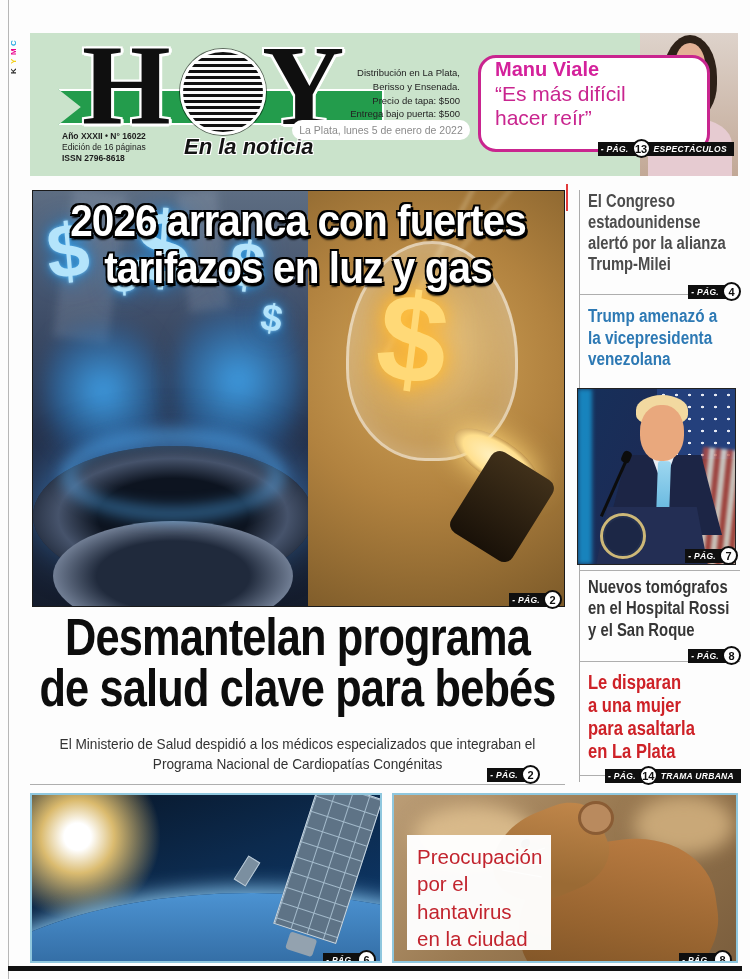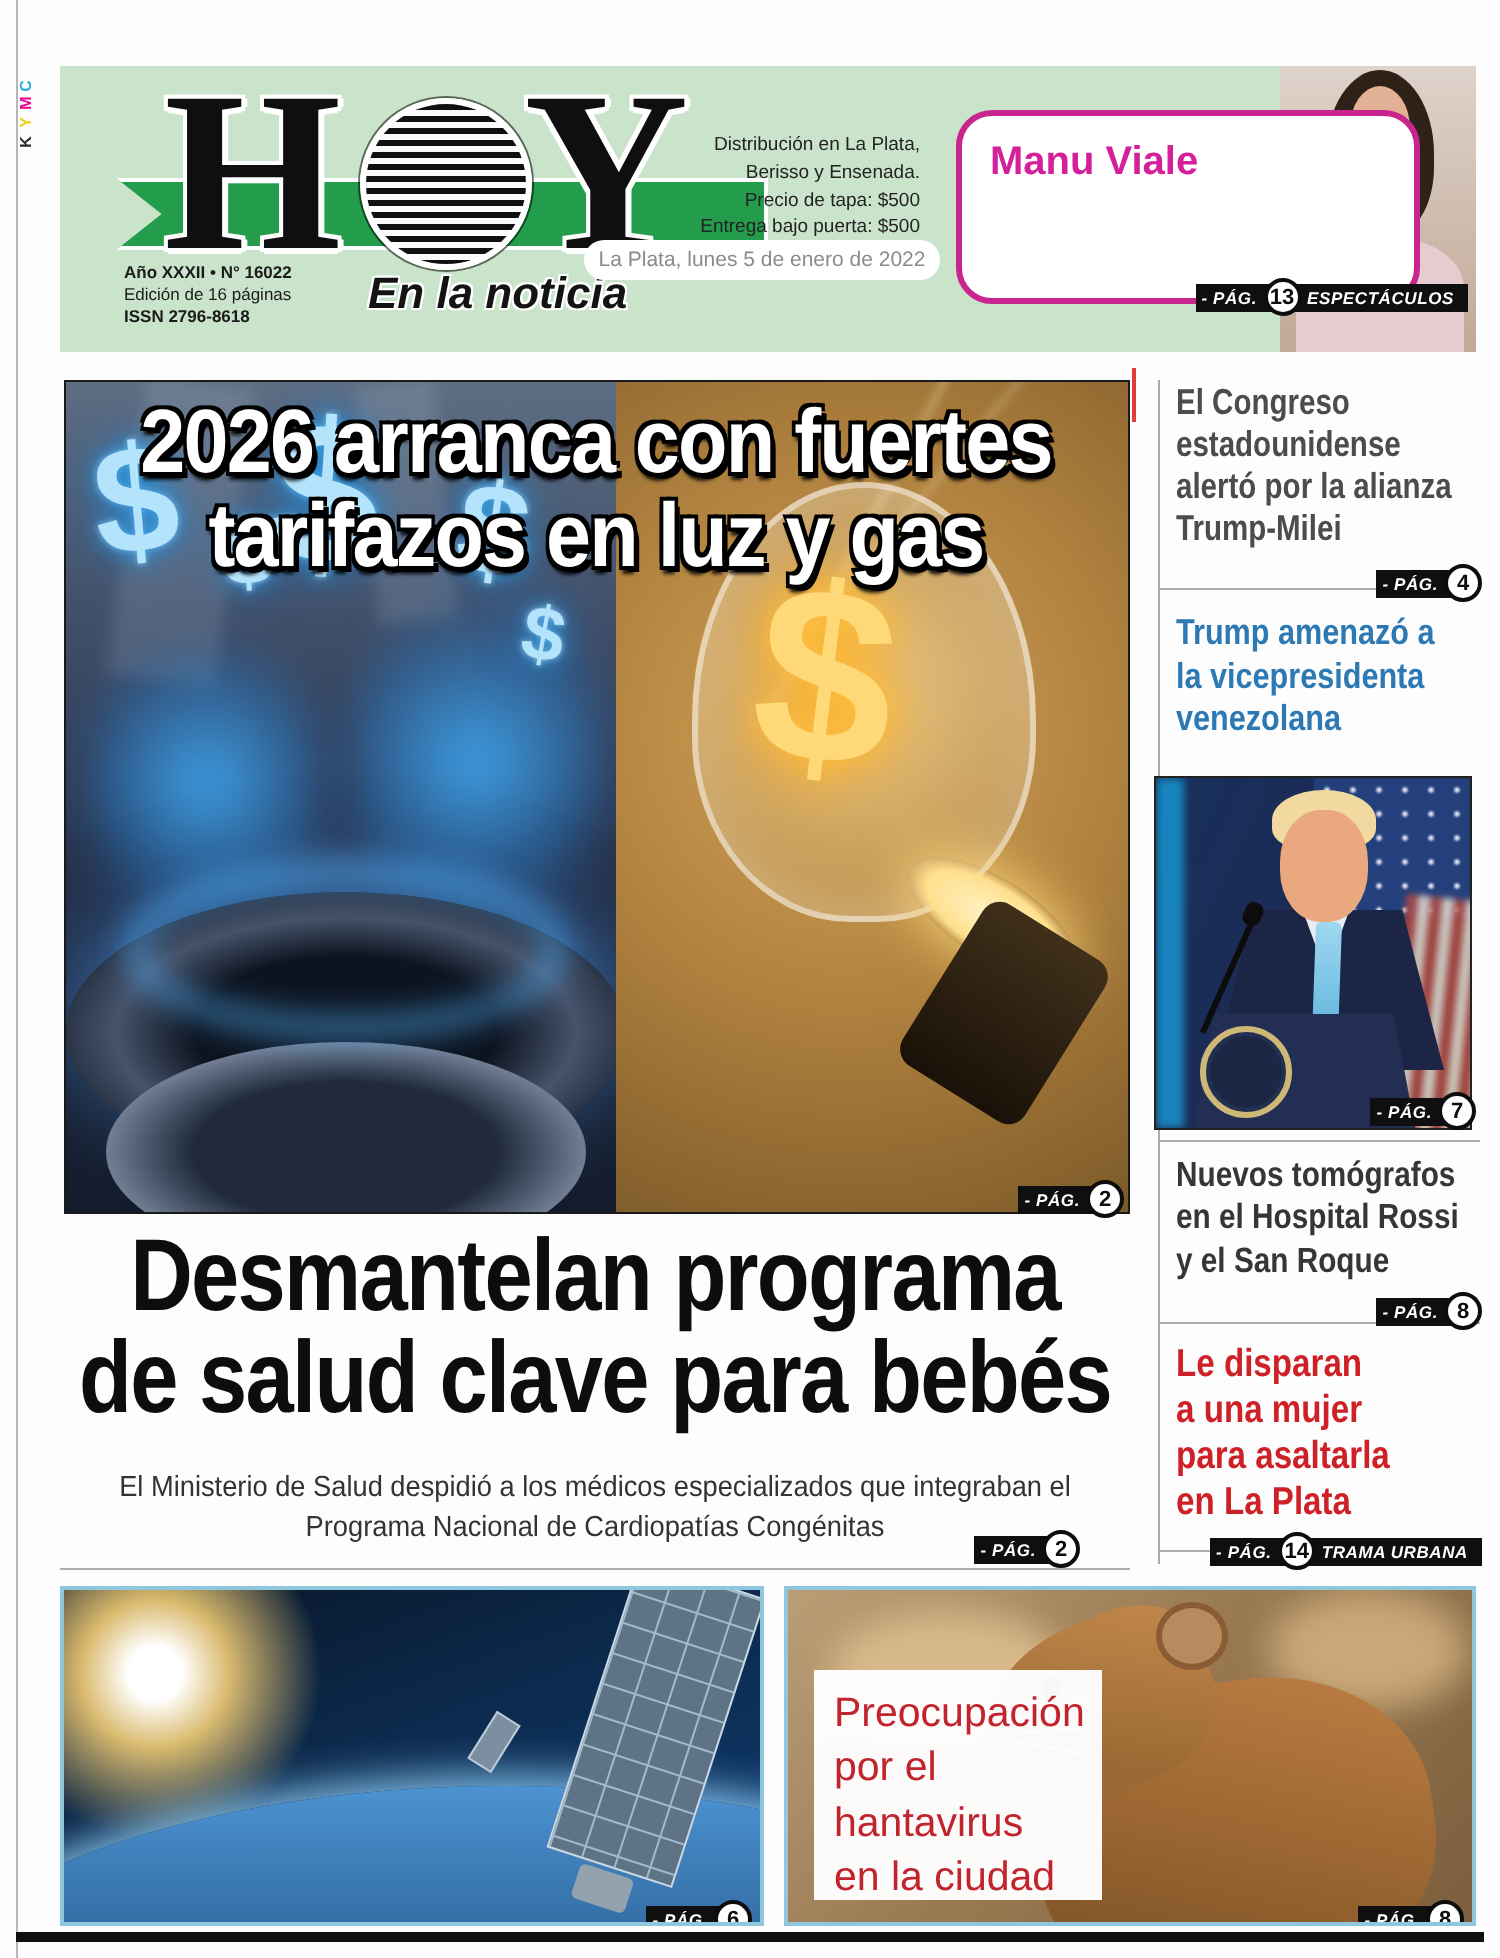--- a/index.html
+++ b/index.html
@@ -47,21 +47,21 @@
     font-size:10.5px; color:#8b8b8b; display:flex; align-items:center; justify-content:center; white-space:nowrap; }
 
   
   .promo-photo { position:absolute; right:0; top:0; width:98px; height:143px; overflow:hidden;
     background:linear-gradient(180deg,#ded3cb 0%,#cdb9ab 60%,#c2a896 100%); }
   .promo-hair { position:absolute; left:23px; top:2px; width:54px; height:84px; background:#2e2118; border-radius:50% 50% 42% 42%; }
   .promo-face { position:absolute; left:35px; top:10px; width:30px; height:42px; background:#e3b195; border-radius:50%; }
   .promo-body { position:absolute; left:8px; top:86px; width:84px; height:60px; background:#e6cbd1; border-radius:42% 42% 0 0; }
   .promo-arm { position:absolute; left:12px; top:52px; width:16px; height:58px; background:#e0ad8f; border-radius:8px; transform:rotate(14deg); }
   .promo-box { position:absolute; left:448px; top:22px; width:232px; height:97px; background:#fff;
-    border:3.5px solid #c9258f; border-radius:18px; padding:12px 8px 0 14px; z-index:3; }
+    border:3.5px solid #c9258f; border-radius:18px; padding:0 8px 0 14px; z-index:3; }
   .promo-name { font-size:20px; font-weight:bold; color:#d4219b; line-height:1.1; }
   .promo-quote { font-size:21px; color:#c9258f; line-height:1.12; margin-top:2px; }
   .promo-badge { right:4px; top:106px; }
 
   
   .lead-img { position:absolute; left:32px; top:190px; width:533px; height:417px; border:1px solid #1a1a1a; overflow:hidden; }
   .lead-left { position:absolute; left:0; top:0; width:277px; height:100%;
     background:linear-gradient(180deg,#5d6d82 0%, #41506a 28%, #24304a 62%, #141c2c 100%); overflow:hidden; }
   .streak { position:absolute; background:rgba(210,225,240,.14); filter:blur(4px); }
   .burner-ring { position:absolute; left:0px; top:255px; width:280px; height:140px; border-radius:50%;
@@ -207,20 +207,21 @@
 
     <div class="promo-photo">
       <div class="promo-hair"></div>
       <div class="promo-face"></div>
       <div class="promo-arm"></div>
       <div class="promo-body"></div>
     </div>
 
     <div class="promo-box">
       <div class="promo-name">Manu Viale</div>
+      <div class="promo-quote">“Es más difícil<br>hacer reír”</div>
     </div>
     <div class="badge promo-badge">
       <span class="badge-rect">- Pág.</span>
       <span class="badge-circle">13</span>
       <span class="badge-rect trail">Espectáculos</span>
     </div>
   </header>
 
   <section>
     <div class="lead-img">

